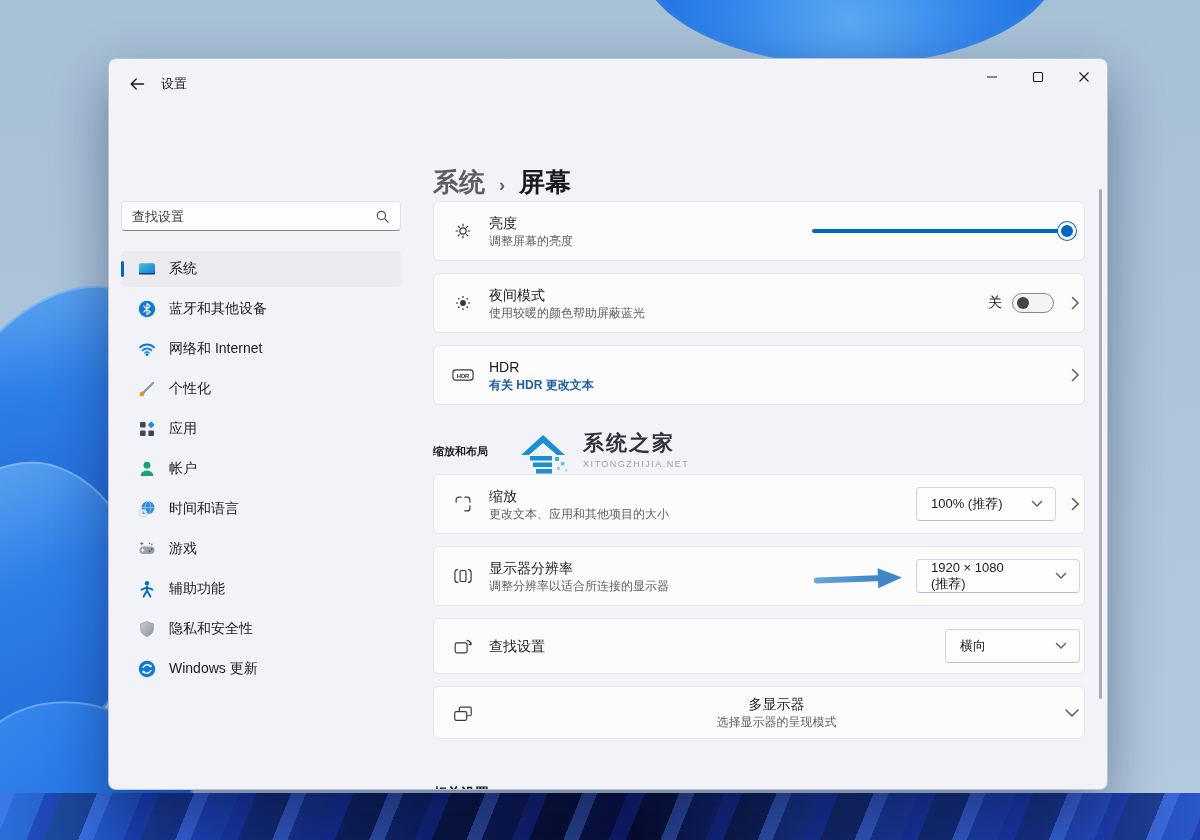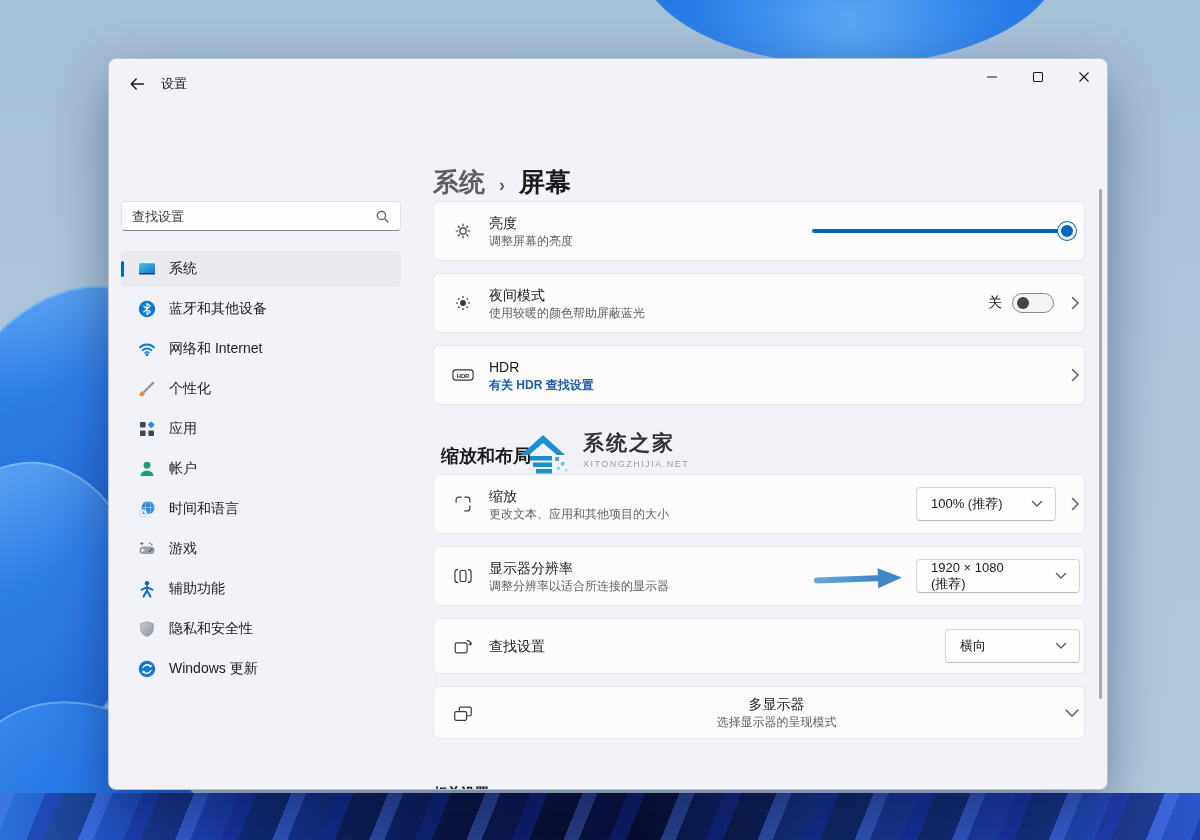--- a/index.html
+++ b/index.html
@@ -59,21 +59,21 @@
   .nav-icon { width:20px; height:20px; display:flex; align-items:center; justify-content:center; }
   .nav-label { margin-left:12px; font-size:14px; color:#1b1b1b; }
 
   
   .main { position:absolute; left:324px; top:0; width:652px; }
   .breadcrumb { position:absolute; left:0; top:106px; display:flex; align-items:baseline;
     font-size:26px; font-weight:600; }
   .crumb-parent { color:#5d5d63; }
   .crumb-sep { color:#5d5d63; font-size:18px; margin:0 14px; }
   .crumb-current { color:#191919; }
-  .section-label { position:absolute; left:8px; font-size:18px; font-weight:700; color:#1a1a1a; }
+  .section-label { position:absolute; left:0; font-size:11px; font-weight:700; color:#1a1a1a; }
   .sec1 { top:170px; } .sec2 { top:385px; }
   .cards1 { position:absolute; left:0; top:142px; width:652px; }
   .cards2 { position:absolute; left:0; top:415px; width:652px; }
   .card { position:relative; width:652px; background:#fcfcfd; border:1px solid #e6e6eb;
     border-radius:6px; margin-bottom:12px; display:flex; align-items:center;
     padding:0 4px 0 17px; }
   .h60 { height:60px; } .h56 { height:56px; } .h62 { height:53px;text-align:center; }
   .card-icon { width:24px; display:flex; justify-content:center; margin-right:14px; color:#3a3a40; }
   .card-text { flex:1; min-width:0; }
   .card-title { font-size:14px; color:#1a1a1a; line-height:18px; }
@@ -383,21 +383,21 @@
 
       <div class="card h60">
         <span class="card-icon">
           <svg width="24" height="22" viewBox="0 0 26 24">
             <rect x="2" y="6.5" width="22" height="11" rx="3" stroke="#3a3a40" stroke-width="1.3" fill="none"></rect>
             <text x="13" y="15.4" text-anchor="middle" font-size="6.4" font-weight="bold" fill="#2c2c32" font-family="Liberation Sans, DejaVu Sans, sans-serif">HDR</text>
           </svg>
         </span>
         <div class="card-text">
           <div class="card-title">HDR</div>
-          <div class="card-link">有关 HDR 查找设置</div>
+          <div class="card-link">有关 HDR 更改文本</div>
         </div>
         <div class="ctrls">
           <span class="chev">
             <svg width="10" height="16" viewBox="0 0 10 16">
                 <path d="M2.5 2.5 L8 8 L2.5 13.5" stroke="#5b5b61" stroke-width="1.5" fill="none" stroke-linecap="round" stroke-linejoin="round"></path>
               </svg>
           </span>
         </div>
       </div>
     </div>

